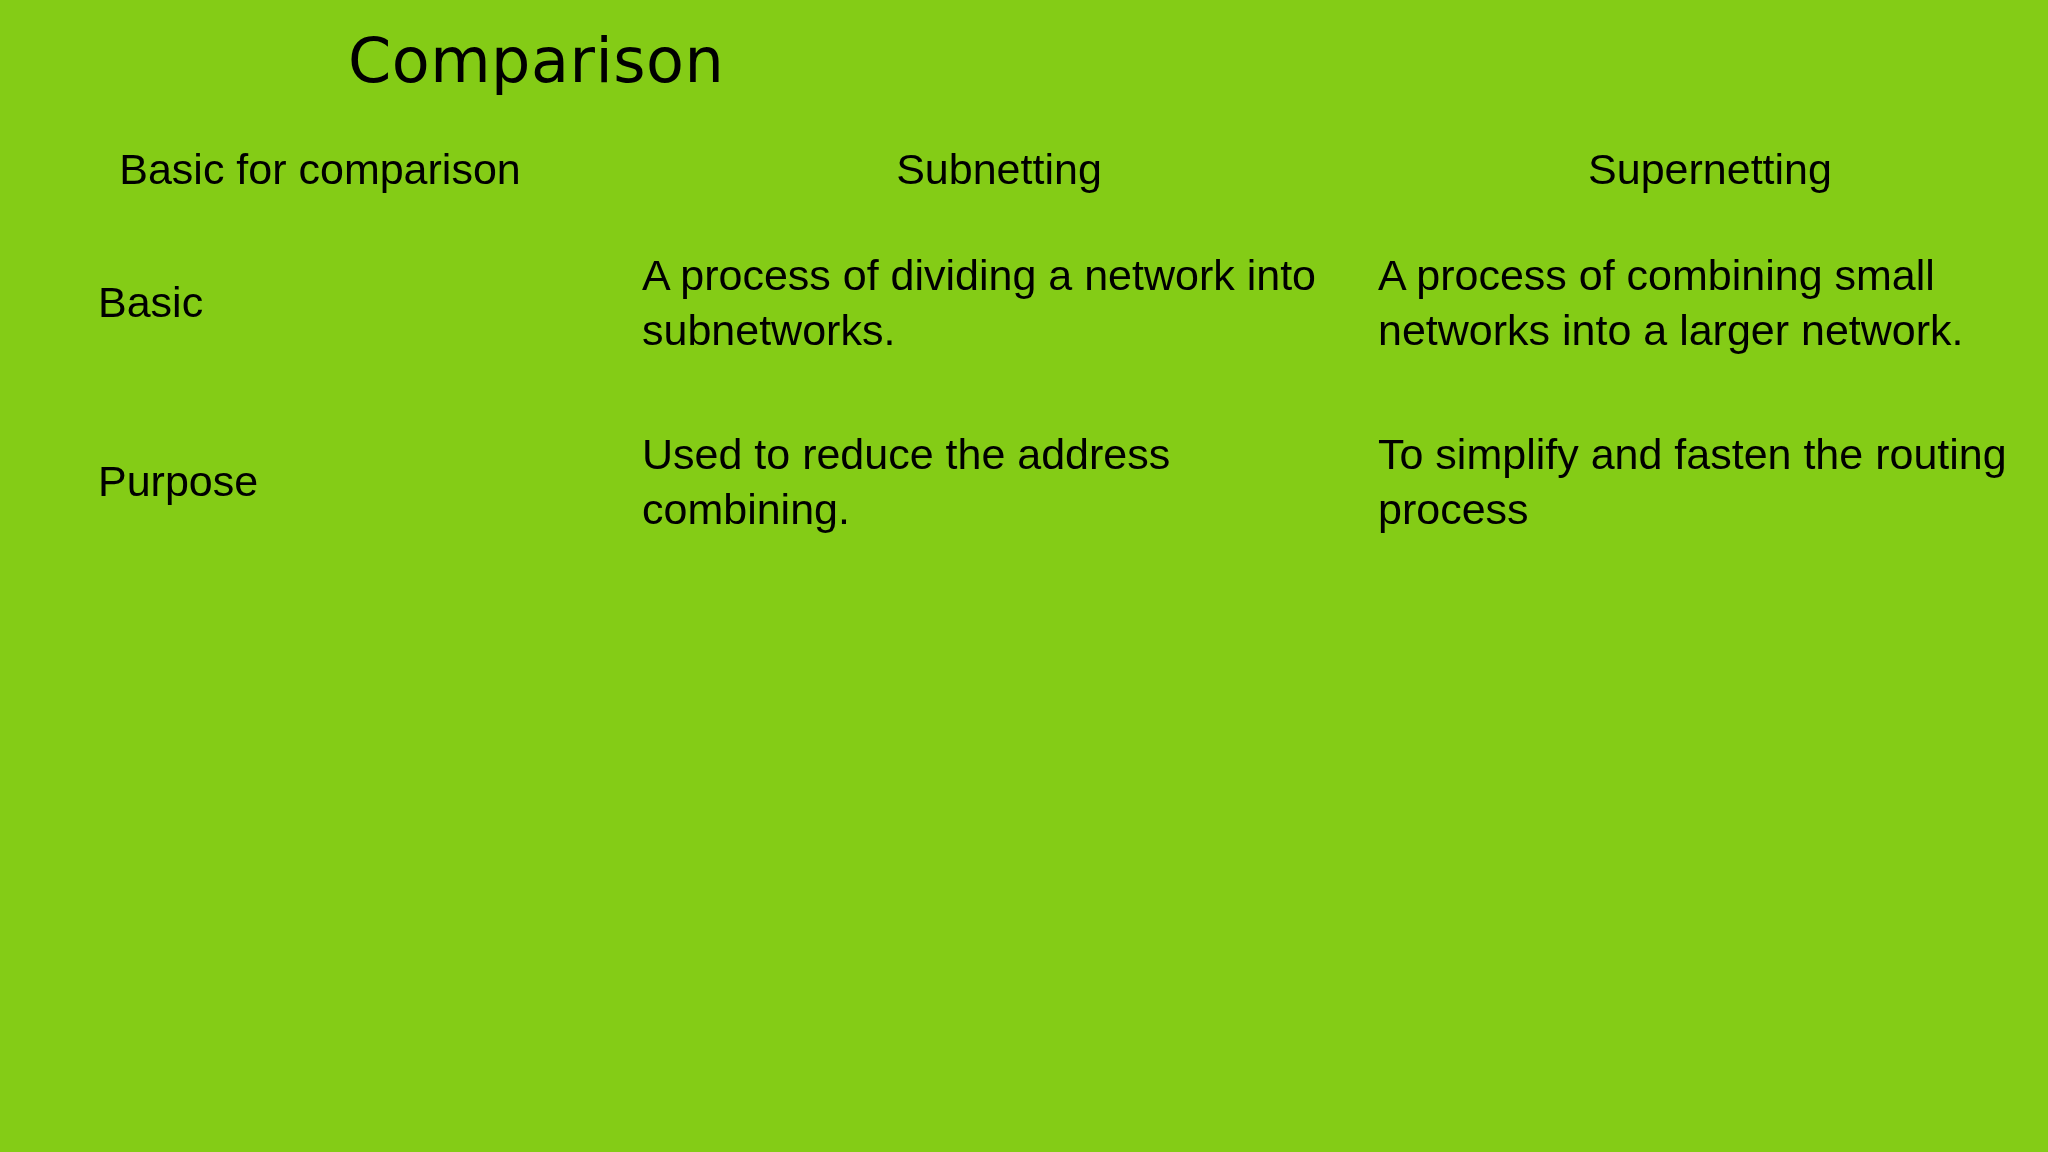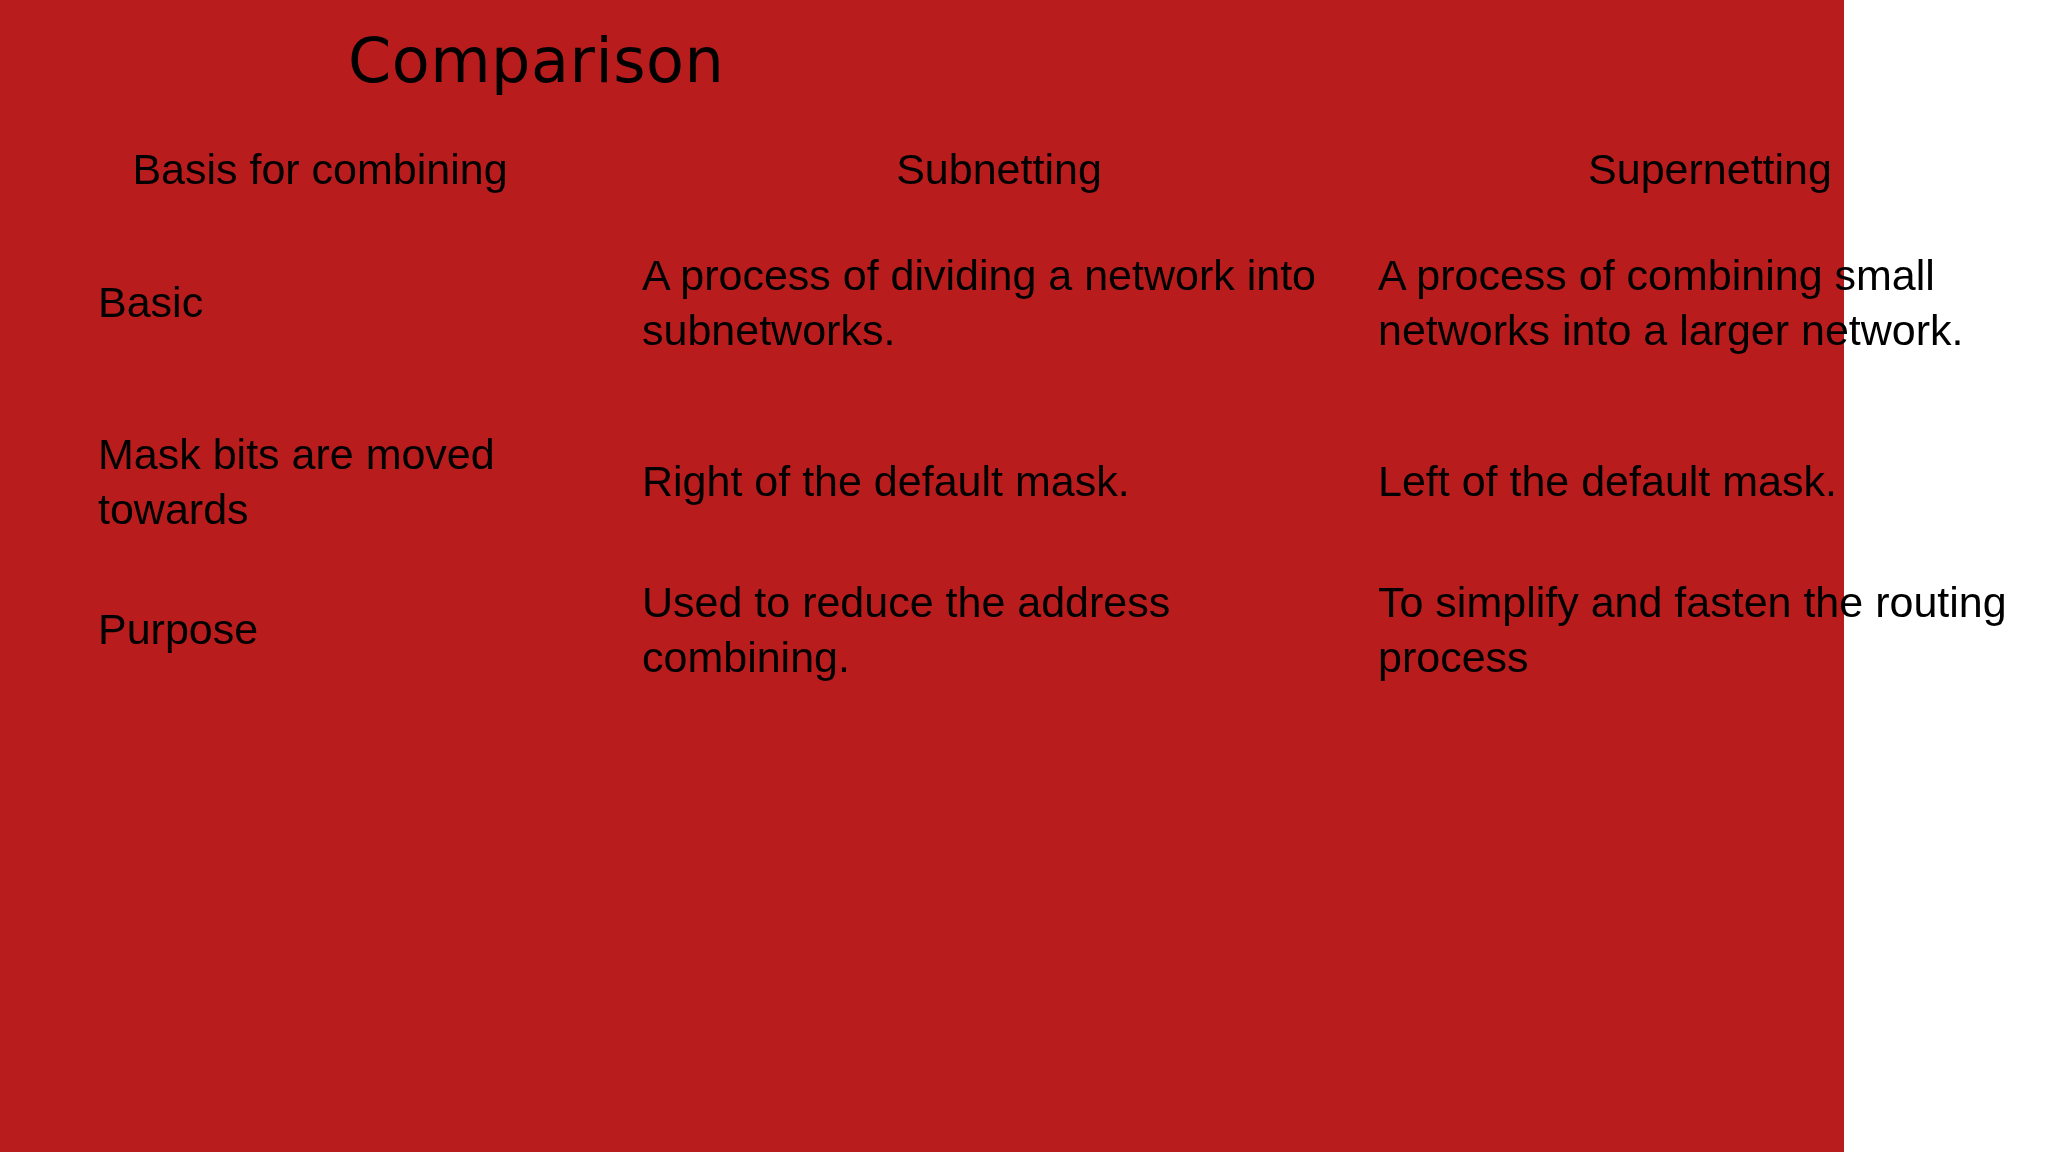--- a/index.html
+++ b/index.html
@@ -11,23 +11,23 @@
     width: 2048px;
     height: 1152px;
     overflow: hidden;
     font-family: "Liberation Sans", sans-serif;
     color: #000000;
     -webkit-font-smoothing: antialiased;
   }
 
   .slide {
     position: relative;
-    width: 1844px;
+    width: 2048px;
     height: 1152px;
-    background: #b91c1c;
+    background: #84cc16;
   }
 
   
   .slide-title {
     position: absolute;
     left: 348px;
     top: 28px;
     font-family: "DejaVu Sans", sans-serif;
     font-size: 62px;
     font-weight: 400;
@@ -108,51 +108,40 @@
 
   <table class="cmp-table">
     <colgroup>
       <col class="c1">
       <col class="c2">
       <col class="c3">
     </colgroup>
 
     <thead>
       <tr class="hdr-row">
-        <th class="h1">Basis for combining</th>
+        <th class="h1">Basic for comparison</th>
         <th class="h2">Subnetting</th>
         <th class="h3">Supernetting</th>
       </tr>
     </thead>
 
     <tbody>
       <tr class="body-row row-basic">
         <td class="col-basis">
           <span class="cell-text">Basic</span>
         </td>
         <td class="col-sub">
           <span class="cell-text">A process of dividing a network into subnetworks.</span>
         </td>
         <td class="col-super">
           <span class="cell-text">A process of combining small networks into a larger network.</span>
         </td>
       </tr>
 
 
-      <tr class="body-row row-mask">
-        <td class="col-basis">
-          <span class="cell-text">Mask bits are moved towards</span>
-        </td>
-        <td class="col-sub">
-          <span class="cell-text">Right of the default mask.</span>
-        </td>
-        <td class="col-super">
-          <span class="cell-text">Left of the default mask.</span>
-        </td>
-      </tr>
 
 
       <tr class="body-row row-purp">
         <td class="col-basis">
           <span class="cell-text">Purpose</span>
         </td>
         <td class="col-sub">
           <span class="cell-text">Used to reduce the address combining.</span>
         </td>
         <td class="col-super">

